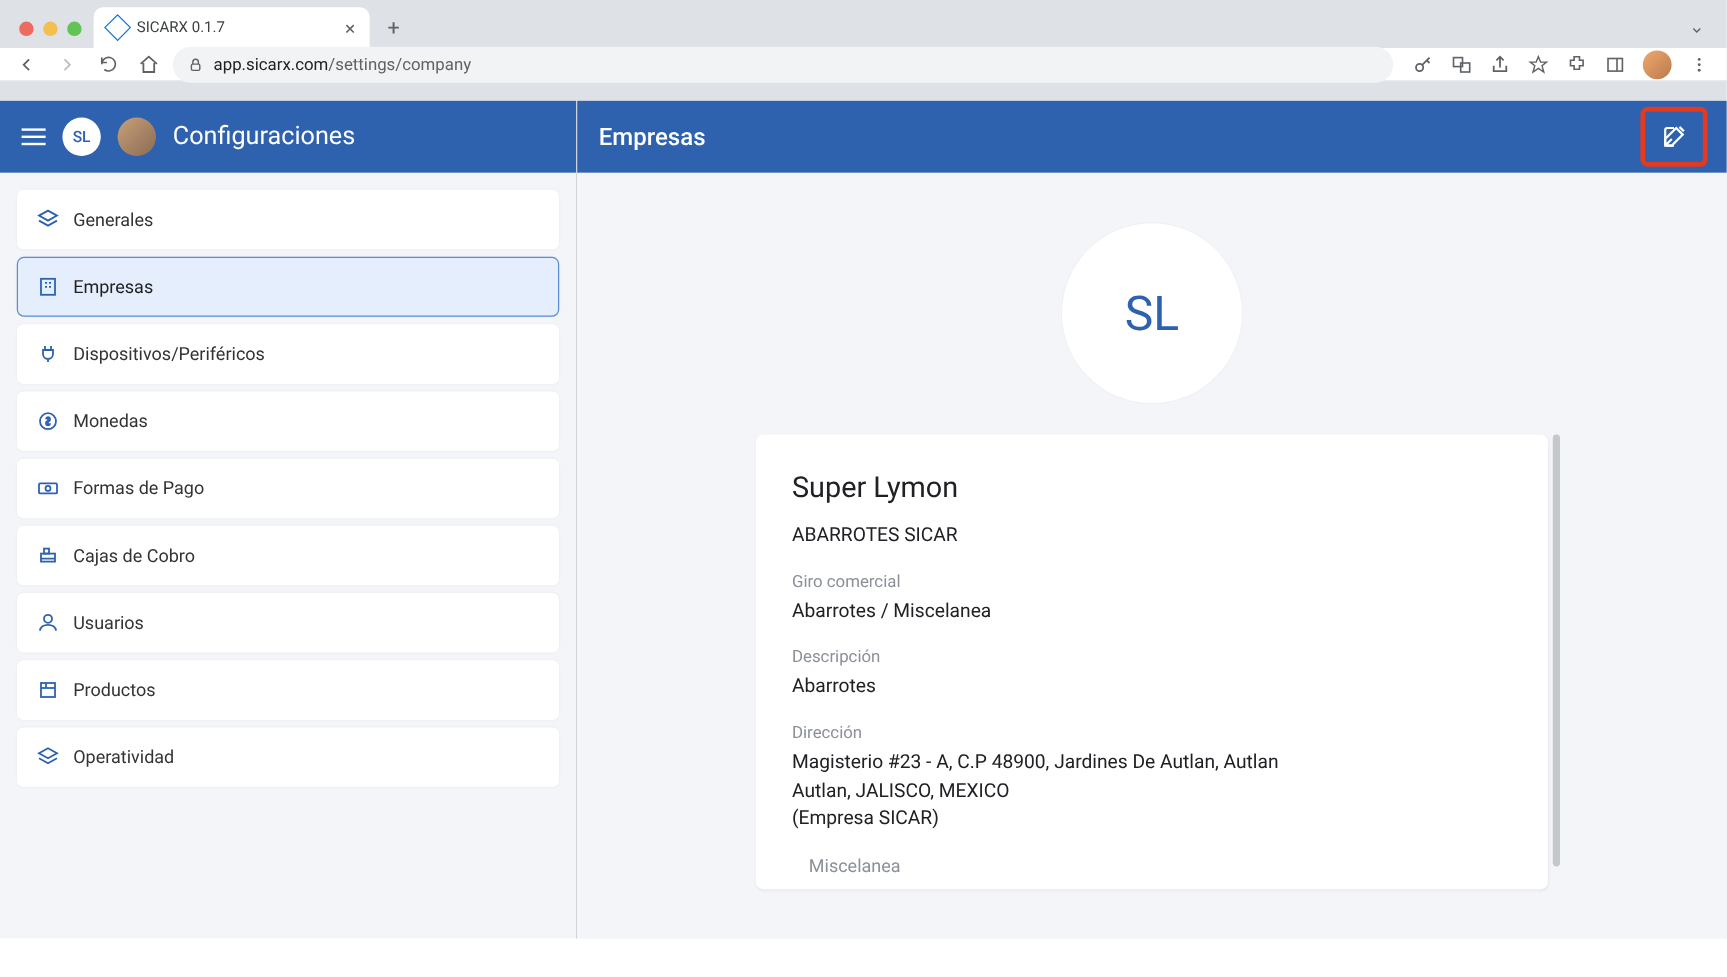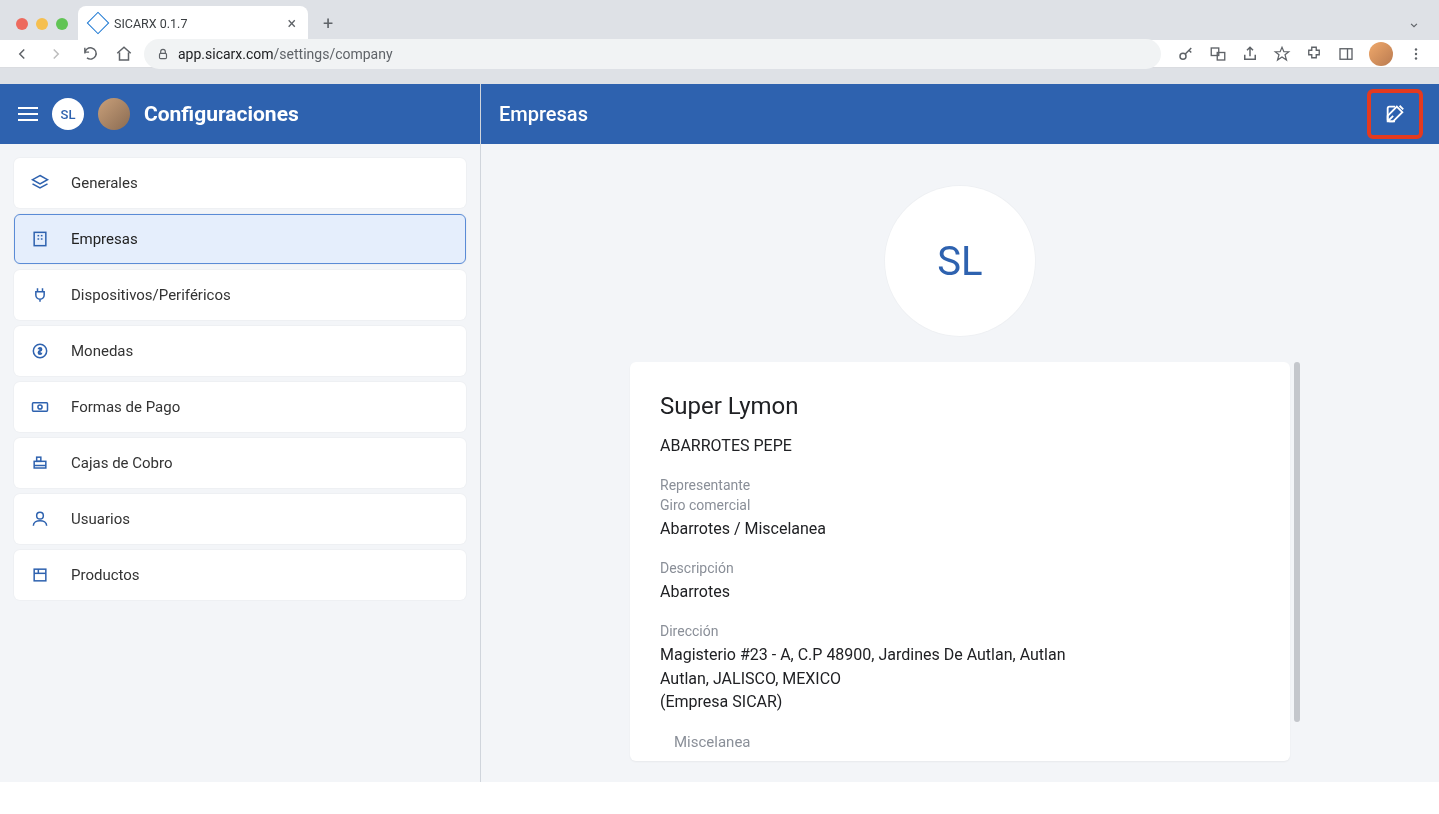--- a/index.html
+++ b/index.html
@@ -26,23 +26,23 @@
   .right-icons svg{width:18px;height:18px;}
   .avatar-photo{width:24px;height:24px;border-radius:50%;background:linear-gradient(135deg,#f0a96b,#b97a50);}
   
   .app { height:698px; display:flex; background:#f3f5f8;}
   .left { width:480px; display:flex; flex-direction:column;}
   .appbar-left { height:60px; background:#2e62af; display:flex; align-items:center; padding:0 18px; gap:14px; color:#fff;}
   .hamburger { display:flex; flex-direction:column; gap:4px; cursor:pointer;}
   .hamburger span{width:20px;height:2px;background:#fff;}
   .avatar-sl { width:32px;height:32px;border-radius:50%;background:#fff;color:#2e62af;display:flex;align-items:center;justify-content:center;font-size:13px;font-weight:500;}
   .avatar-user{width:32px;height:32px;border-radius:50%;background:linear-gradient(135deg,#c9a07a,#8a6b52);}
-  .appbar-title{font-size:21px;font-weight:700;}
+  .appbar-title{font-size:21px;font-weight:400;}
   .sidebar { padding:14px; display:flex; flex-direction:column; gap:6px; background:#f3f5f8;}
-  .nav-item { background:#fff; border:1px solid transparent; border-radius:6px; height:50px; display:flex; align-items:center; padding:0 14px; gap:20px; color:#333; font-size:15px; cursor:pointer; box-shadow:0 0 0 1px rgba(0,0,0,0.02);}
+  .nav-item { background:#fff; border:1px solid transparent; border-radius:6px; height:50px; display:flex; align-items:center; padding:0 14px; gap:10px; color:#333; font-size:15px; cursor:pointer; box-shadow:0 0 0 1px rgba(0,0,0,0.02);}
   .nav-item.active{ background:#e5eefc; border:1.5px solid #5a8bd6; color:#222;}
   .nav-item .icon{ width:22px; height:22px; color:#2e62af; display:flex; align-items:center; justify-content:center;}
   .nav-item .icon svg{width:20px;height:20px;stroke:#2e62af;fill:none;stroke-width:1.8;}
   .right-pane{ flex:1; display:flex; flex-direction:column; border-left:1px solid #d0d5dc;}
   .appbar-right{ height:60px; background:#2e62af; display:flex; align-items:center; padding:0 18px; color:#fff;}
   .appbar-right .title{font-size:20px; font-weight:500;}
   .edit-btn{ margin-left:auto; width:52px; height:46px; display:flex; align-items:center; justify-content:center; cursor:pointer; outline:4px solid #e43a1f; outline-offset:-2px; border-radius:4px;}
   .edit-btn svg{width:22px;height:22px;stroke:#fff;fill:none;stroke-width:2;}
   .content-scroll{ flex:1; overflow:auto; background:#f3f5f8; padding:30px 0 0 0;}
   .big-avatar{ width:150px;height:150px;border-radius:50%;background:#fff;display:flex;align-items:center;justify-content:center;margin:12px auto 26px auto; color:#2e62af; font-size:40px; font-weight:400; box-shadow:0 0 0 1px rgba(0,0,0,0.02);}
@@ -239,20 +239,28 @@
       <div class="nav-item">
         <span class="icon">
             <svg viewBox="0 0 24 24">
               <rect x="5" y="5" width="14" height="14"></rect>
               <line x1="5" y1="10" x2="19" y2="10"></line>
               <line x1="10" y1="5" x2="10" y2="10"></line>
             </svg>
           </span>
         <span>Productos</span>
       </div>
+      <div class="nav-item">
+        <span class="icon">
+            <svg viewBox="0 0 24 24">
+              <path d="M12 3l9 5-9 5-9-5 9-5zM3 13l9 5 9-5"></path>
+            </svg>
+          </span>
+        <span>Operatividad</span>
+      </div>
     </div>
   </div>
 
   <div class="right-pane">
     <div class="appbar-right">
       <div class="title">Empresas</div>
       <div class="edit-btn">
         <svg viewBox="0 0 24 24">
             <path d="M14 4l6 6-10 10H4v-6L14 4zM4 20L10 14"></path>
             <path d="M17 3l4 4"></path>
@@ -262,23 +270,22 @@
           </svg>
       </div>
     </div>
     <div class="content-scroll">
       <div class="big-avatar">
         <span>SL</span>
       </div>
       <div class="card">
         <div class="card-scroll-hint"></div>
         <div class="company-name">Super Lymon</div>
-        <div class="company-sub">ABARROTES PEPE</div>
-
-        <div class="field-label">Representante</div>
+        <div class="company-sub">ABARROTES SICAR</div>
+
 
         <div class="field-label">Giro comercial</div>
         <div class="field-value">Abarrotes / Miscelanea</div>
 
         <div class="field-label">Descripción</div>
         <div class="field-value">Abarrotes</div>
 
         <div class="field-label">Dirección</div>
         <div class="field-value">
           <span>Magisterio #23 - A, C.P 48900, Jardines De Autlan, Autlan</span><br>

